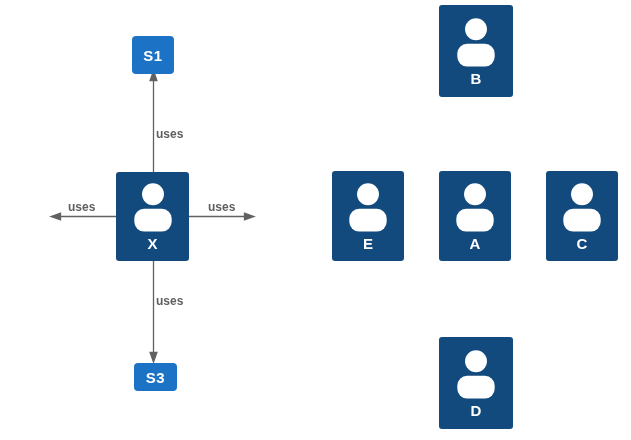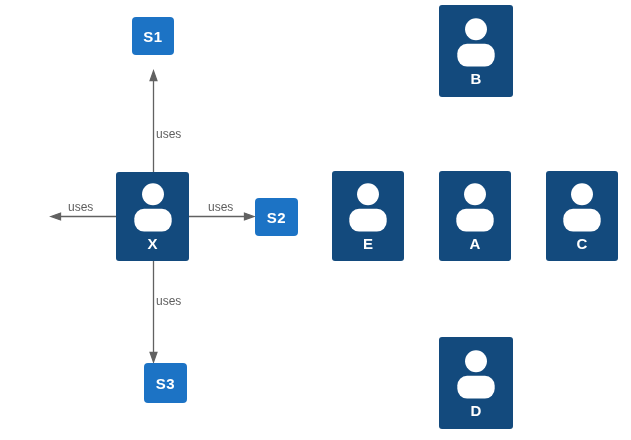--- a/index.html
+++ b/index.html
@@ -20,21 +20,21 @@
     background:var(--node-dark-blue,#134a7d);color:#fff;
     display:flex;flex-direction:column;align-items:center;justify-content:center;
     box-sizing:border-box;cursor:default;
   }
   .person-card .card-label{
     font-size:15px;font-weight:bold;line-height:1;margin-top:2px;
   }
   .person-icon{display:block;}
   .edge-label{
     position:absolute;color:var(--edge-label-gray,#5f5f5f);
-    font-size:12px;font-weight:normal;line-height:1;white-space:nowrap;
+    font-size:12px;font-weight:bold;line-height:1;white-space:nowrap;
   }
 </style>
 </head>
 <body>
 
 <div class="canvas">
 
   <svg class="edges-svg" width="631" height="440" viewBox="0 0 631 440">
     <g stroke="#616161" stroke-width="1.3" fill="#616161">
 
@@ -58,27 +58,24 @@
         <path d="M254 216.5 L244.5 213.1 L244.5 219.9 Z"></path>
       </g>
     </g>
   </svg>
 
   <div class="edge-label" style="left:156px;top:128px">uses</div>
   <div class="edge-label" style="left:156px;top:295px">uses</div>
   <div class="edge-label" style="left:68px;top:201px">uses</div>
   <div class="edge-label" style="left:208px;top:201px">uses</div>
 
-  <div class="sysbox" style="left:132px;top:17px">
+  <div class="sysbox" style="left:132px;top:36px">
     <span>S1</span>
   </div>
-  <div class="sysbox" style="left:255px;top:198px;width:43px">
-    <span>S2</span>
-  </div>
-  <div class="sysbox" style="left:144px;top:363px;width:43px;height:40px">
+  <div class="sysbox" style="left:134px;top:363px;width:43px;height:28px">
     <span>S3</span>
   </div>
 
   <div class="person-card" style="left:116px;top:172px;width:73px;height:89px">
     <svg class="person-icon" width="62" height="52" viewBox="0 0 74 64">
       <circle cx="37" cy="15" r="13.5" fill="#ffffff"></circle>
       <rect x="14" y="33" width="46" height="28" rx="12" fill="#ffffff"></rect>
     </svg>
     <div class="card-label">X</div>
   </div>

